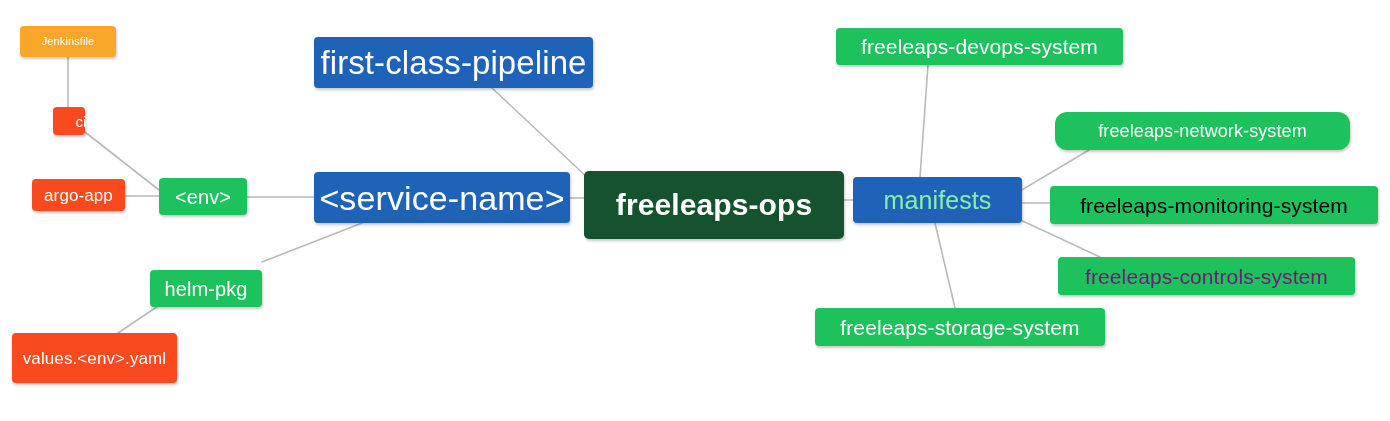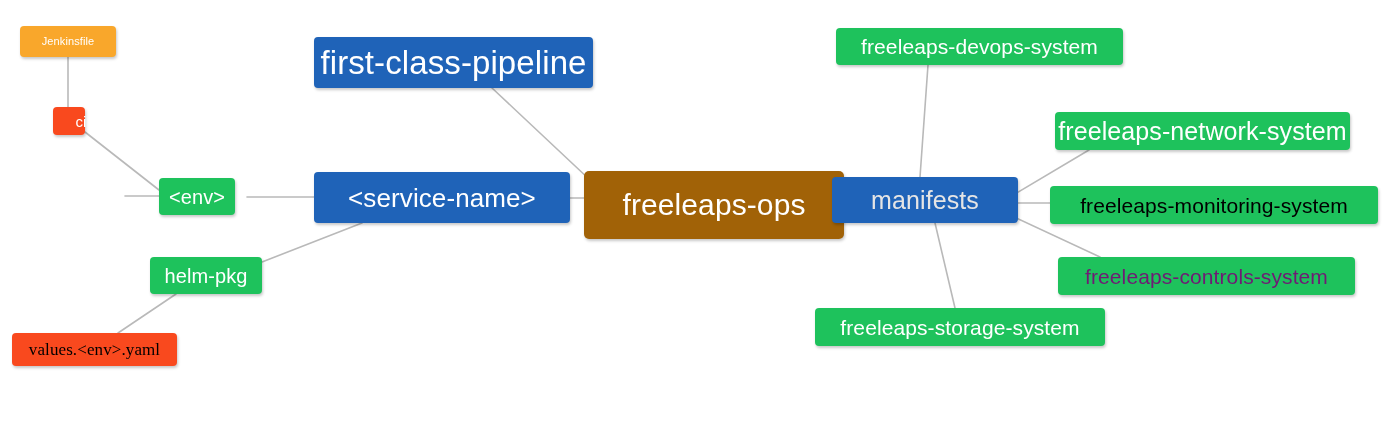--- a/index.html
+++ b/index.html
@@ -67,51 +67,54 @@
       <line x1="68" y1="107" x2="68" y2="57" stroke="#b9b9b9" stroke-width="1.6" stroke-linecap="round"></line>
       <line x1="159" y1="196" x2="125" y2="196" stroke="#b9b9b9" stroke-width="1.6" stroke-linecap="round"></line>
       <line x1="176" y1="294" x2="118" y2="333" stroke="#b9b9b9" stroke-width="1.6" stroke-linecap="round"></line>
       <line x1="920" y1="177" x2="928" y2="65" stroke="#b9b9b9" stroke-width="1.6" stroke-linecap="round"></line>
       <line x1="1010" y1="197" x2="1089" y2="150" stroke="#b9b9b9" stroke-width="1.6" stroke-linecap="round"></line>
       <line x1="1010" y1="203" x2="1050" y2="203" stroke="#b9b9b9" stroke-width="1.6" stroke-linecap="round"></line>
       <line x1="1010" y1="215" x2="1100" y2="257" stroke="#b9b9b9" stroke-width="1.6" stroke-linecap="round"></line>
       <line x1="935" y1="223" x2="955" y2="308" stroke="#b9b9b9" stroke-width="1.6" stroke-linecap="round"></line>
     </svg>
   <div id="node-layer">
-      <div class="node" style="left: 584px; top: 171px; width: 260px; height: 68px; background: #a16207; font-size: 30px; border-radius: 5px; color: rgb(255, 255, 255);">
+      <div class="node" style="left: 584px; top: 171px; width: 260px; height: 68px; background: #14532d; font-size: 30px; border-radius: 5px; color: rgb(255, 255, 255); font-weight: bold;">
         <span class="node-label">freeleaps-ops</span>
       </div>
       <div class="node" style="left: 314px; top: 37px; width: 279px; height: 51px; background: rgb(31, 99, 184); font-size: 33px; border-radius: 4px; color: rgb(255, 255, 255);">
         <span class="node-label">first-class-pipeline</span>
       </div>
-      <div class="node" style="left: 314px; top: 172px; width: 256px; height: 51px; background: rgb(31, 99, 184); font-size: 26px; border-radius: 4px; color: rgb(255, 255, 255);">
+      <div class="node" style="left: 314px; top: 172px; width: 256px; height: 51px; background: rgb(31, 99, 184); font-size: 34px; border-radius: 4px; color: rgb(255, 255, 255);">
         <span class="node-label">&lt;service-name&gt;</span>
       </div>
-      <div class="node" style="left: 832px; top: 177px; width: 186px; height: 46px; background: rgb(31, 99, 184); font-size: 25px; border-radius: 4px; color: #e5e5e5;">
+      <div class="node" style="left: 853px; top: 177px; width: 169px; height: 46px; background: rgb(31, 99, 184); font-size: 25px; border-radius: 4px; color: #86efac;">
         <span class="node-label">manifests</span>
       </div>
-      <div class="node" style="left: 159px; top: 178px; width: 76px; height: 37px; background: rgb(30, 194, 92); font-size: 20px; border-radius: 4px; color: rgb(255, 255, 255);">
+      <div class="node" style="left: 159px; top: 178px; width: 88px; height: 37px; background: rgb(30, 194, 92); font-size: 20px; border-radius: 4px; color: rgb(255, 255, 255);">
         <span class="node-label">&lt;env&gt;</span>
       </div>
-      <div class="node" style="left: 150px; top: 257px; width: 112px; height: 37px; background: rgb(30, 194, 92); font-size: 20px; border-radius: 4px; color: rgb(255, 255, 255);">
+      <div class="node" style="left: 150px; top: 270px; width: 112px; height: 37px; background: rgb(30, 194, 92); font-size: 20px; border-radius: 4px; color: rgb(255, 255, 255);">
         <span class="node-label">helm-pkg</span>
       </div>
       <div class="node" style="left: 53px; top: 107px; width: 32px; height: 28px; background: rgb(249, 73, 30); font-size: 15px; border-radius: 4px; color: rgb(255, 255, 255); padding-left: 24px;">
         <span class="node-label">ci</span>
       </div>
       <div class="node" style="left: 20px; top: 26px; width: 96px; height: 31px; background: rgb(249, 167, 43); font-size: 11px; border-radius: 4px; color: rgb(255, 255, 255);">
         <span class="node-label">Jenkinsfile</span>
       </div>
-      <div class="node" style="left: 12px; top: 333px; width: 165px; height: 33px; background: rgb(249, 73, 30); font-size: 17px; border-radius: 4px; color: #000000; font-family: Liberation Serif, serif;">
+      <div class="node" style="left: 32px; top: 179px; width: 93px; height: 32px; background: rgb(249, 73, 30); font-size: 17px; border-radius: 4px; color: rgb(255, 255, 255);">
+        <span class="node-label">argo-app</span>
+      </div>
+      <div class="node" style="left: 12px; top: 333px; width: 165px; height: 50px; background: rgb(249, 73, 30); font-size: 17px; border-radius: 4px; color: #ffffff;">
         <span class="node-label">values.&lt;env&gt;.yaml</span>
       </div>
       <div class="node" style="left: 800px; top: 28px; width: 287px; height: 37px; background: rgb(30, 194, 92); font-size: 21px; border-radius: 4px; color: rgb(255, 255, 255); margin-left: 36px;">
         <span class="node-label">freeleaps-devops-system</span>
       </div>
-      <div class="node" style="left: 1055px; top: 112px; width: 295px; height: 38px; background: rgb(30, 194, 92); font-size: 25px; border-radius: 4px; color: rgb(255, 255, 255);">
+      <div class="node" style="left: 1055px; top: 112px; width: 295px; height: 38px; background: rgb(30, 194, 92); font-size: 18px; border-radius: 12px; color: rgb(255, 255, 255);">
         <span class="node-label">freeleaps-network-system</span>
       </div>
       <div class="node" style="left: 1050px; top: 186px; width: 328px; height: 38px; background: rgb(30, 194, 92); font-size: 21px; border-radius: 4px; color: #000000;">
         <span class="node-label">freeleaps-monitoring-system</span>
       </div>
       <div class="node" style="left: 1058px; top: 257px; width: 297px; height: 38px; background: rgb(30, 194, 92); font-size: 21px; border-radius: 4px; color: #701a75;">
         <span class="node-label">freeleaps-controls-system</span>
       </div>
       <div class="node" style="left: 815px; top: 308px; width: 290px; height: 38px; background: rgb(30, 194, 92); font-size: 21px; border-radius: 4px; color: rgb(255, 255, 255);">
         <span class="node-label">freeleaps-storage-system</span>

